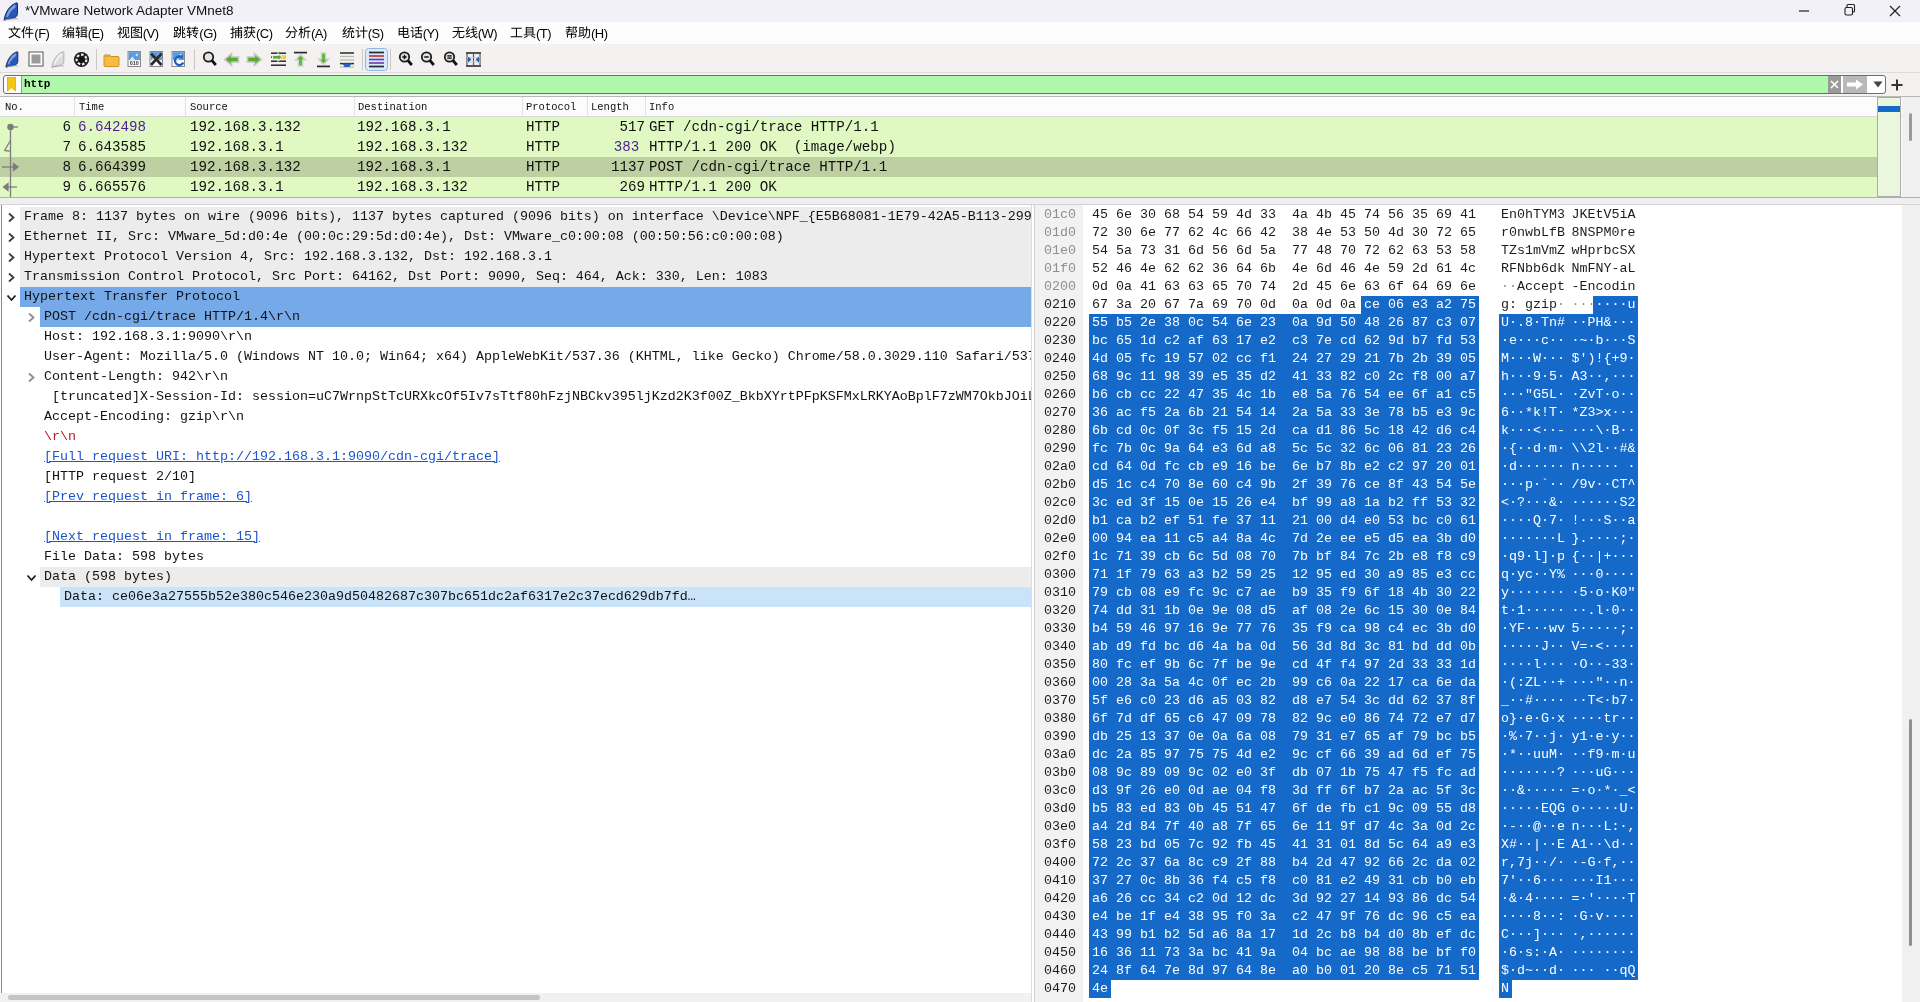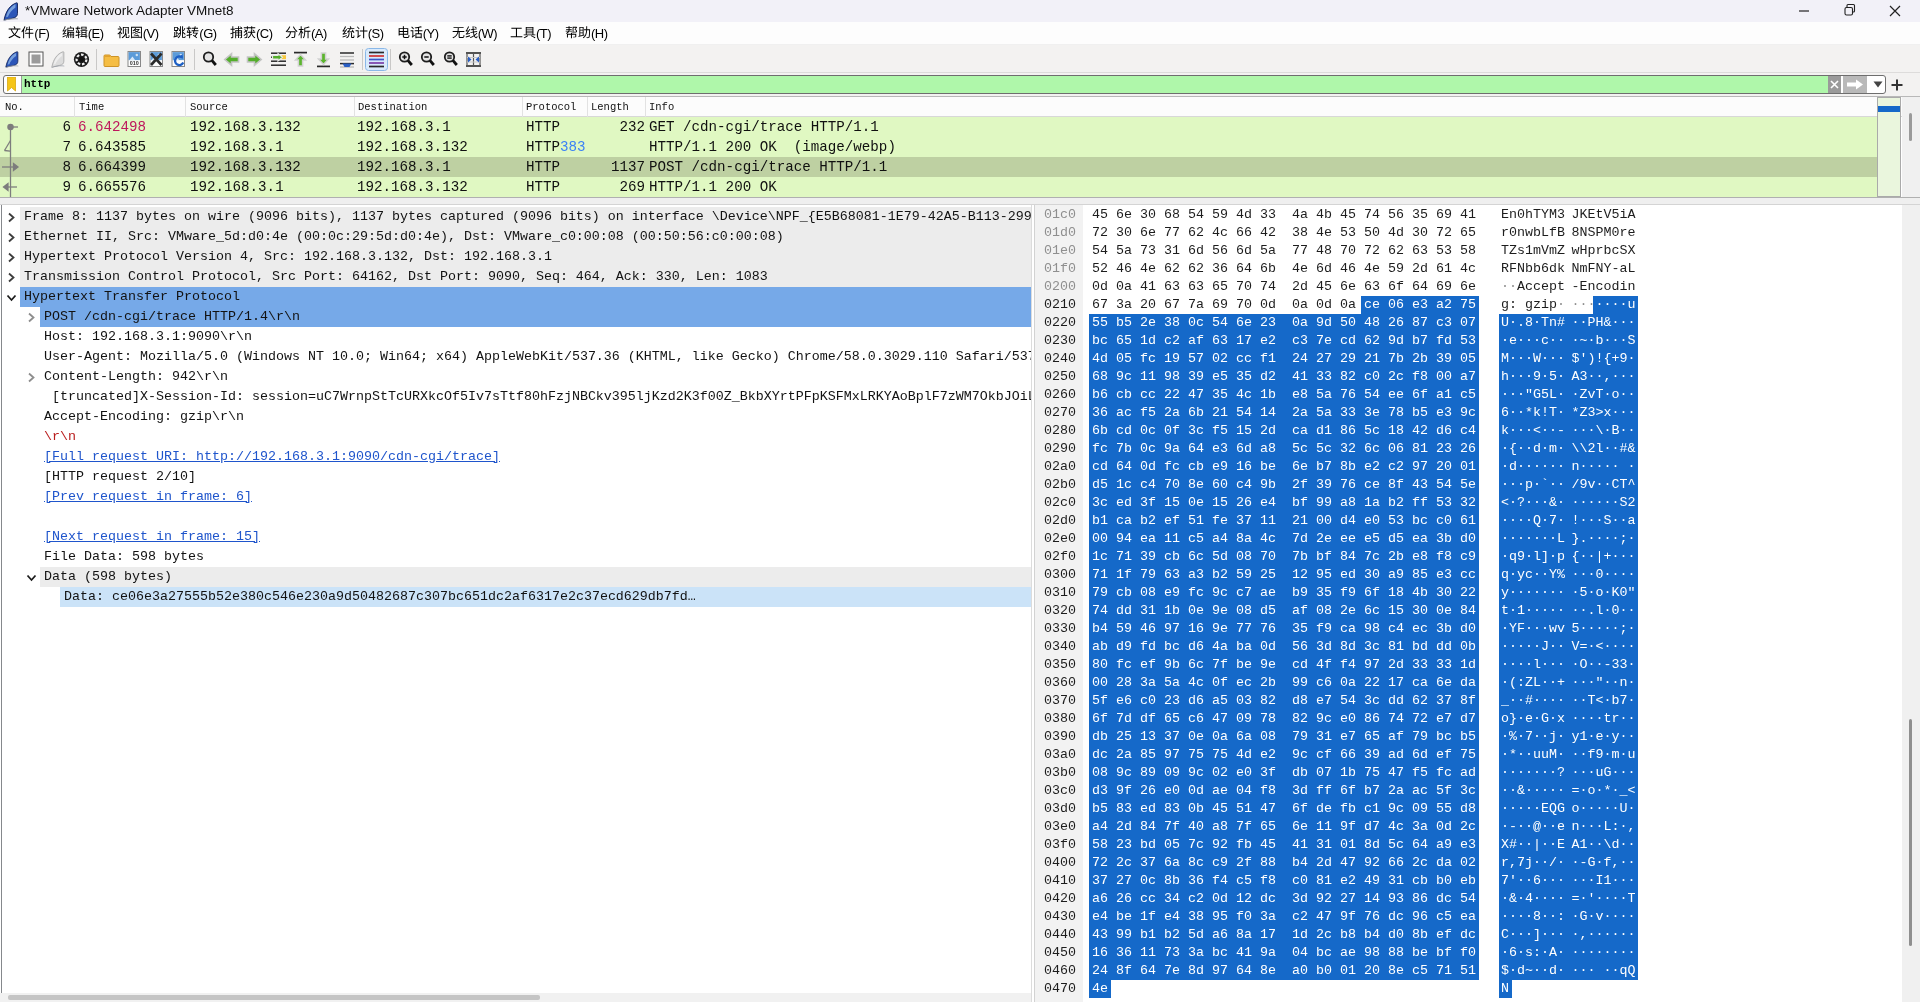--- a/index.html
+++ b/index.html
@@ -314,33 +314,33 @@
     <div class="abs mono" style="left:591px;top:97px;height:20px;line-height:20px;font-size:10.5px;color:#111">Length</div>
     <div class="abs mono" style="left:649px;top:97px;height:20px;line-height:20px;font-size:10.5px;color:#111">Info</div>
     <div class="abs" style="left:74px;top:97px;width:1px;height:20px;background:#e2e2e2"></div>
     <div class="abs" style="left:185px;top:97px;width:1px;height:20px;background:#e2e2e2"></div>
     <div class="abs" style="left:354px;top:97px;width:1px;height:20px;background:#e2e2e2"></div>
     <div class="abs" style="left:522px;top:97px;width:1px;height:20px;background:#e2e2e2"></div>
     <div class="abs" style="left:587px;top:97px;width:1px;height:20px;background:#e2e2e2"></div>
     <div class="abs" style="left:645px;top:97px;width:1px;height:20px;background:#e2e2e2"></div>
     <div class="abs" style="left:0;top:117px;width:1877px;height:20px;background:#e0f8c2"></div>
     <div class="abs mono" style="left:0;width:71px;text-align:right;top:117px;height:20px;line-height:20px;font-size:14.2px;color:#101010">6</div>
-    <div class="abs mono" style="left:78px;top:117px;height:20px;line-height:20px;font-size:14.2px;color:#be185d">6.642498</div>
+    <div class="abs mono" style="left:78px;top:117px;height:20px;line-height:20px;font-size:14.2px;color:#4c1d95">6.642498</div>
     <div class="abs mono" style="left:190px;top:117px;height:20px;line-height:20px;font-size:14.2px;color:#101010">192.168.3.132</div>
     <div class="abs mono" style="left:357px;top:117px;height:20px;line-height:20px;font-size:14.2px;color:#101010">192.168.3.1</div>
     <div class="abs mono" style="left:526px;top:117px;height:20px;line-height:20px;font-size:14.2px;color:#101010">HTTP</div>
-    <div class="abs mono" style="left:560px;width:85px;text-align:right;top:117px;height:20px;line-height:20px;font-size:14.2px;color:#101010">232</div>
+    <div class="abs mono" style="left:560px;width:85px;text-align:right;top:117px;height:20px;line-height:20px;font-size:14.2px;color:#101010">517</div>
     <div class="abs mono" style="left:649px;top:117px;height:20px;line-height:20px;font-size:14.2px;color:#101010">GET /cdn-cgi/trace HTTP/1.1</div>
     <div class="abs" style="left:0;top:137px;width:1877px;height:20px;background:#e0f8c2"></div>
     <div class="abs mono" style="left:0;width:71px;text-align:right;top:137px;height:20px;line-height:20px;font-size:14.2px;color:#101010">7</div>
     <div class="abs mono" style="left:78px;top:137px;height:20px;line-height:20px;font-size:14.2px;color:#101010">6.643585</div>
     <div class="abs mono" style="left:190px;top:137px;height:20px;line-height:20px;font-size:14.2px;color:#101010">192.168.3.1</div>
     <div class="abs mono" style="left:357px;top:137px;height:20px;line-height:20px;font-size:14.2px;color:#101010">192.168.3.132</div>
     <div class="abs mono" style="left:526px;top:137px;height:20px;line-height:20px;font-size:14.2px;color:#101010">HTTP</div>
-    <div class="abs mono" style="left:560px;width:85px;text-align:left;top:137px;height:20px;line-height:20px;font-size:14.2px;color:#3b82f6">383</div>
+    <div class="abs mono" style="left:584px;width:85px;text-align:center;top:137px;height:20px;line-height:20px;font-size:14.2px;color:#4c1d95">383</div>
     <div class="abs mono" style="left:649px;top:137px;height:20px;line-height:20px;font-size:14.2px;color:#101010">HTTP/1.1 200 OK  (image/webp)</div>
     <div class="abs" style="left:0;top:157px;width:1877px;height:20px;background:#bed0a2"></div>
     <div class="abs mono" style="left:0;width:71px;text-align:right;top:157px;height:20px;line-height:20px;font-size:14.2px;color:#101010">8</div>
     <div class="abs mono" style="left:78px;top:157px;height:20px;line-height:20px;font-size:14.2px;color:#101010">6.664399</div>
     <div class="abs mono" style="left:190px;top:157px;height:20px;line-height:20px;font-size:14.2px;color:#101010">192.168.3.132</div>
     <div class="abs mono" style="left:357px;top:157px;height:20px;line-height:20px;font-size:14.2px;color:#101010">192.168.3.1</div>
     <div class="abs mono" style="left:526px;top:157px;height:20px;line-height:20px;font-size:14.2px;color:#101010">HTTP</div>
     <div class="abs mono" style="left:560px;width:85px;text-align:right;top:157px;height:20px;line-height:20px;font-size:14.2px;color:#101010">1137</div>
     <div class="abs mono" style="left:649px;top:157px;height:20px;line-height:20px;font-size:14.2px;color:#101010">POST /cdn-cgi/trace HTTP/1.1</div>
     <div class="abs" style="left:0;top:177px;width:1877px;height:20px;background:#e0f8c2"></div>

